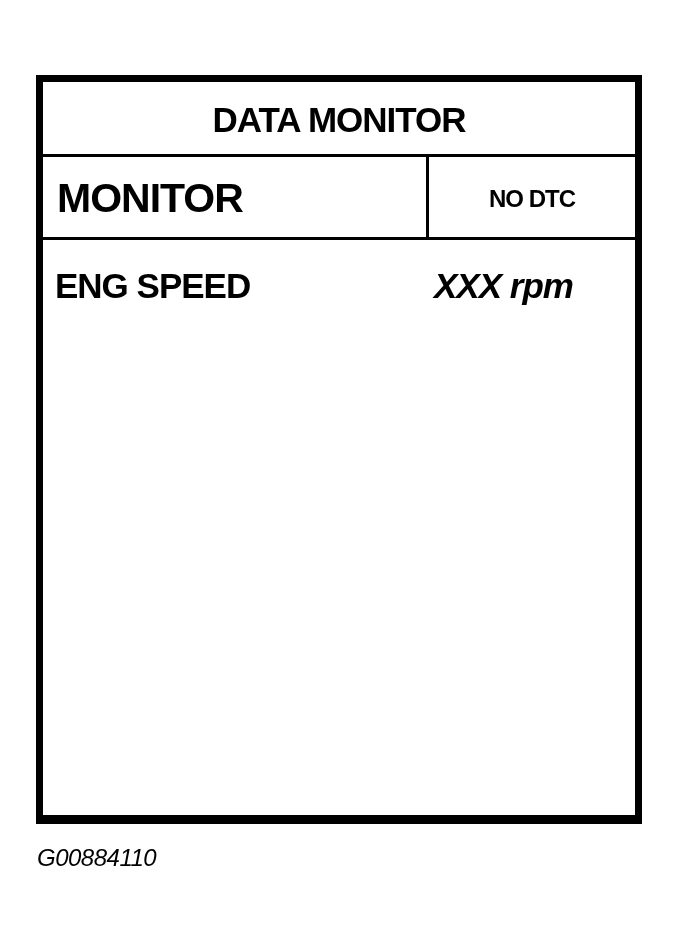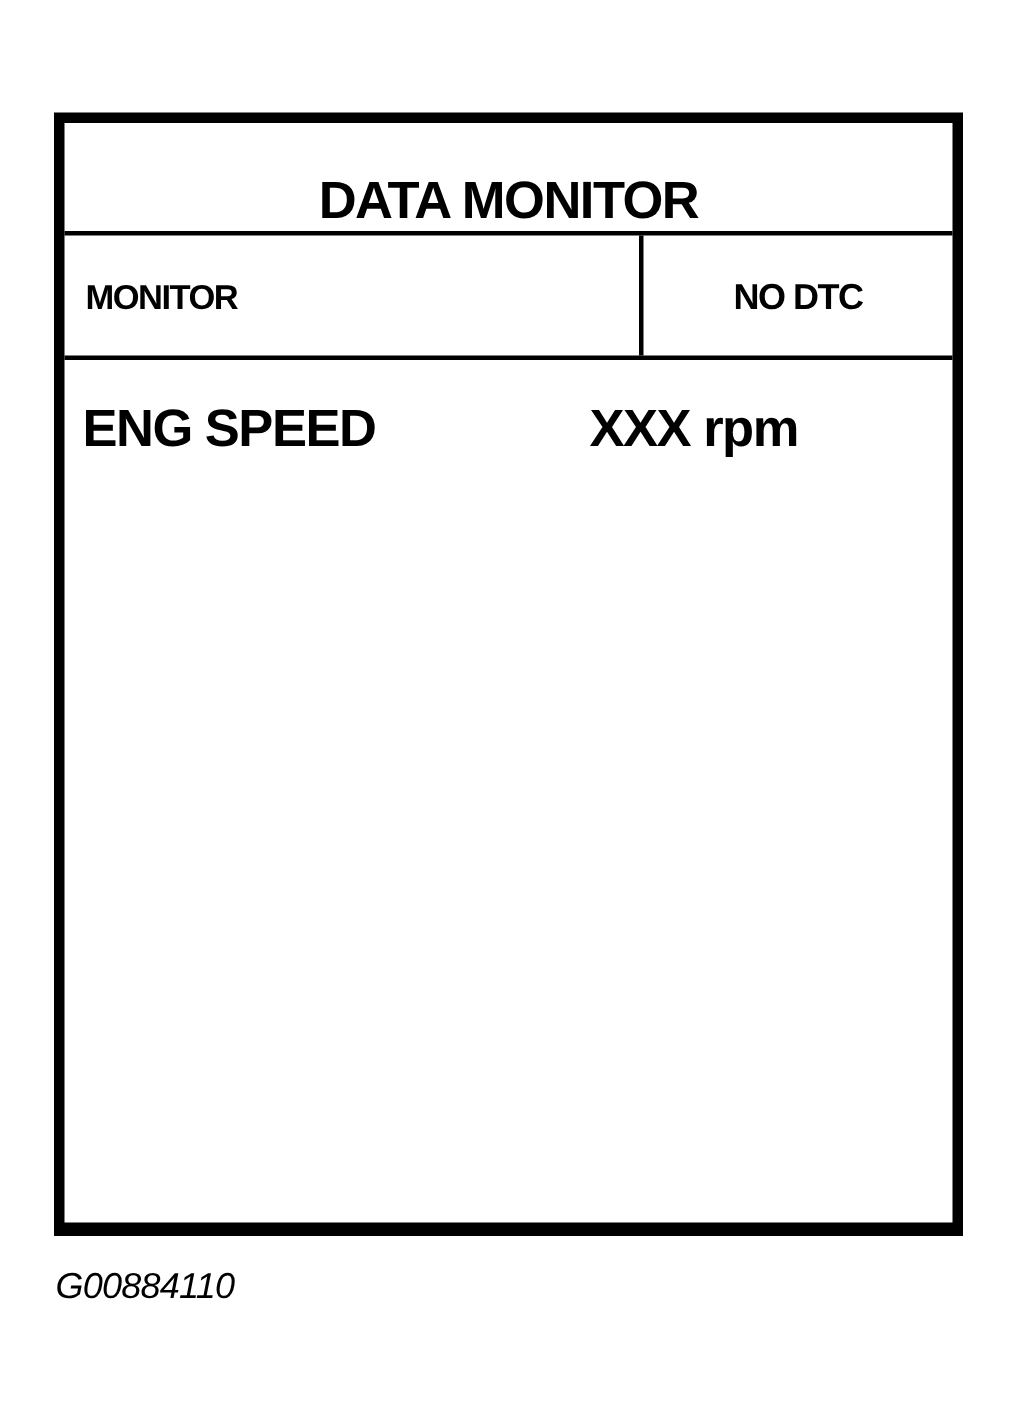--- a/index.html
+++ b/index.html
@@ -1,25 +1,25 @@
 <!DOCTYPE html>
 <html><head>
 <meta charset="utf-8">
 <style>
   html, body { margin:0; padding:0; background:#ffffff; }
   body { width:679px; height:943px; position:relative; overflow:hidden; font-family:"Liberation Sans", sans-serif; color:#000; }
   .frame { position:absolute; left:36px; top:75px; width:606px; height:749px; box-sizing:border-box; border:7px solid #000; border-bottom-width:9px; }
-  .title-row { position:absolute; left:0; top:0; right:0; height:75px; border-bottom:3px solid #000; box-sizing:border-box; display:flex; align-items:flex-end; justify-content:center; font-weight:bold; font-size:35px; letter-spacing:-1px; padding-top:4px; }
+  .title-row { position:absolute; left:0; top:0; right:0; height:75px; border-bottom:3px solid #000; box-sizing:border-box; display:flex; align-items:center; justify-content:center; font-weight:bold; font-size:35px; letter-spacing:-1px; padding-top:4px; }
   .header-row { position:absolute; left:0; top:75px; right:0; height:83px; border-bottom:3px solid #000; box-sizing:border-box; }
-  .hdr-left { position:absolute; left:0; top:0; width:386px; height:100%; border-right:3px solid #000; box-sizing:border-box; display:flex; align-items:center; padding-left:14px; font-weight:bold; font-size:23px; letter-spacing:-1px; padding-top:2px; }
+  .hdr-left { position:absolute; left:0; top:0; width:386px; height:100%; border-right:3px solid #000; box-sizing:border-box; display:flex; align-items:center; padding-left:14px; font-weight:bold; font-size:41px; letter-spacing:-1px; padding-top:2px; }
   .hdr-right { position:absolute; left:386px; right:0; top:0; height:100%; display:flex; align-items:center; justify-content:center; font-weight:bold; font-size:24px; letter-spacing:-1px; padding-top:2px; }
   .body-area { position:absolute; left:0; right:0; top:158px; bottom:0; }
   .row { position:absolute; left:12px; right:0; height:44px; font-weight:bold; font-size:35px; letter-spacing:-1px; }
   .row .lbl { position:absolute; left:0; top:0; }
-  .row .val { position:absolute; left:338px; top:0; font-weight:bold; }
+  .row .val { position:absolute; left:379px; top:0; font-weight:bold;font-style:italic; }
   .caption { position:absolute; left:37px; top:844px; font-size:24px; letter-spacing:-0.5px;font-style:italic; }
 </style>
 </head>
 <body>
 
 <div class="frame">
   <div class="title-row">
     <span>DATA MONITOR</span>
   </div>
   <div class="header-row">

